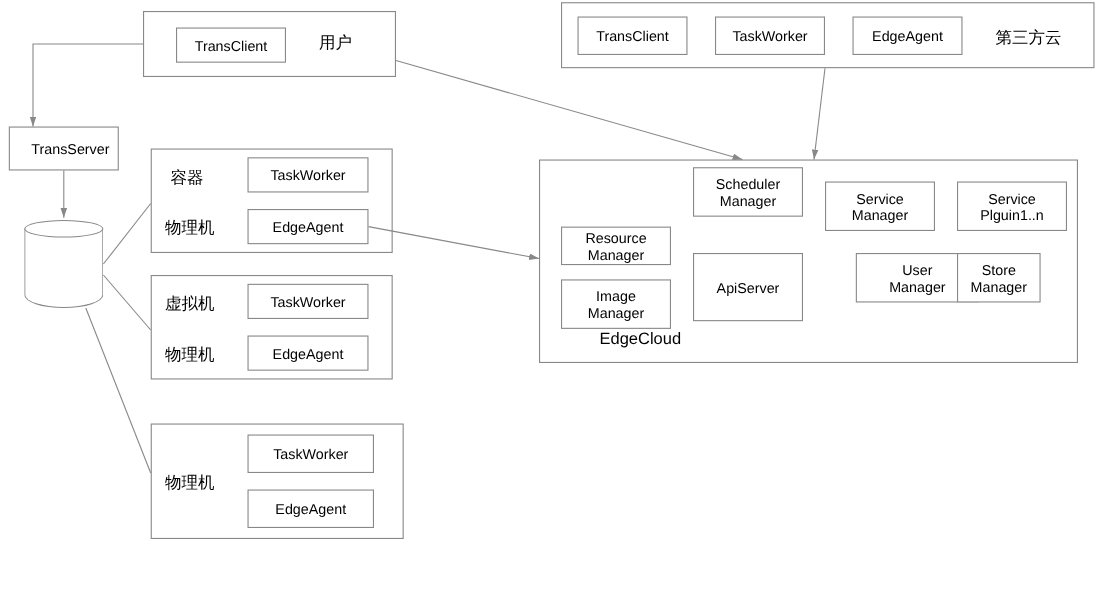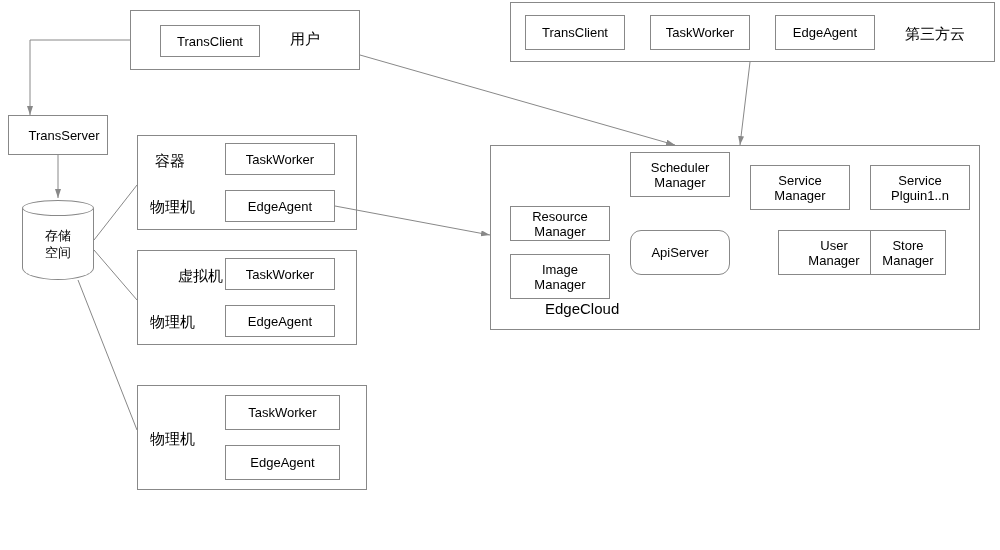--- a/index.html
+++ b/index.html
@@ -21,32 +21,30 @@
 <div class="box" style="left:525px; top:15px; width:100px; height:35px;">TransClient</div>
 <div class="box" style="left:650px; top:15px; width:100px; height:35px;">TaskWorker</div>
 <div class="box" style="left:775px; top:15px; width:100px; height:35px;">EdgeAgent</div>
 <div class="label" style="left:905px; top:25px;">第三方云</div>
 
 <div class="box" style="left:8px; top:115px; width:100px; height:40px;padding-left:12px;">TransServer</div>
 
 <div style="position:absolute; left:22px; top:200px; width:72px; height:80px;">
   <div style="position:absolute; left:0; top:8px; width:72px; height:72px; border:1px solid #888; border-top:none; border-radius: 0 0 36px 36px / 0 0 12px 12px; background:#fff;"></div>
   <div style="position:absolute; left:0; top:0; width:72px; height:16px; border:1px solid #888; border-radius:50%; background:#fff;"></div>
-  <div class="db-text" style="left:0; top:20px; width:72px; height:50px; white-space:pre-line;">存储
-空间</div>
 </div>
 
 <div class="container-box" style="left:137px; top:135px; width:220px; height:95px;"></div>
 <div class="label" style="left:155px; top:152px;text-align:center;">容器</div>
 <div class="box" style="left:225px; top:143px; width:110px; height:32px;">TaskWorker</div>
 <div class="label" style="left:150px; top:198px;">物理机</div>
 <div class="box" style="left:225px; top:190px; width:110px; height:32px;">EdgeAgent</div>
 
 <div class="container-box" style="left:137px; top:250px; width:220px; height:95px;"></div>
-<div class="label" style="left:150px; top:267px;margin-left:28px;">虚拟机</div>
+<div class="label" style="left:150px; top:267px;">虚拟机</div>
 <div class="box" style="left:225px; top:258px; width:110px; height:32px;">TaskWorker</div>
 <div class="label" style="left:150px; top:313px;">物理机</div>
 <div class="box" style="left:225px; top:305px; width:110px; height:32px;">EdgeAgent</div>
 
 <div class="container-box" style="left:137px; top:385px; width:230px; height:105px;"></div>
 <div class="label" style="left:150px; top:430px;">物理机</div>
 <div class="box" style="left:225px; top:395px; width:115px; height:35px;">TaskWorker</div>
 <div class="box" style="left:225px; top:445px; width:115px; height:35px;">EdgeAgent</div>
 
 <div class="container-box" style="left:490px; top:145px; width:490px; height:185px;"></div>
@@ -54,21 +52,21 @@
 <div class="box" style="left:510px; top:165px; width:100px; height:35px; white-space:pre-line;margin-top:41px;">Resource
 Manager</div>
 <div class="box" style="left:630px; top:152px; width:100px; height:45px; white-space:pre-line;">Scheduler
 Manager</div>
 <div class="box" style="left:750px; top:165px; width:100px; height:45px; white-space:pre-line;">Service
 Manager</div>
 <div class="box" style="left:870px; top:165px; width:100px; height:45px; white-space:pre-line;">Service
 Plguin1..n</div>
 <div class="box" style="left:510px; top:230px; width:100px; height:45px; white-space:pre-line;margin-top:24px;">Image
 Manager</div>
-<div class="box" style="left:630px; top:230px; width:100px; height:45px;border-radius:11px;">ApiServer</div>
+<div class="box" style="left:630px; top:230px; width:100px; height:62px;">ApiServer</div>
 <div class="box" style="left:750px; top:230px; width:112px; height:45px; white-space:pre-line;margin-left:28px;">User
 Manager</div>
 <div class="box" style="left:870px; top:230px; width:76px; height:45px; white-space:pre-line;">Store
 Manager</div>
 
 <svg width="1000" height="550">
   <defs>
     <marker id="arrow" markerWidth="10" markerHeight="10" refX="9" refY="3" orient="auto" markerUnits="strokeWidth">
       <path d="M0,0 L0,6 L9,3 z" fill="#888"></path>
     </marker>

